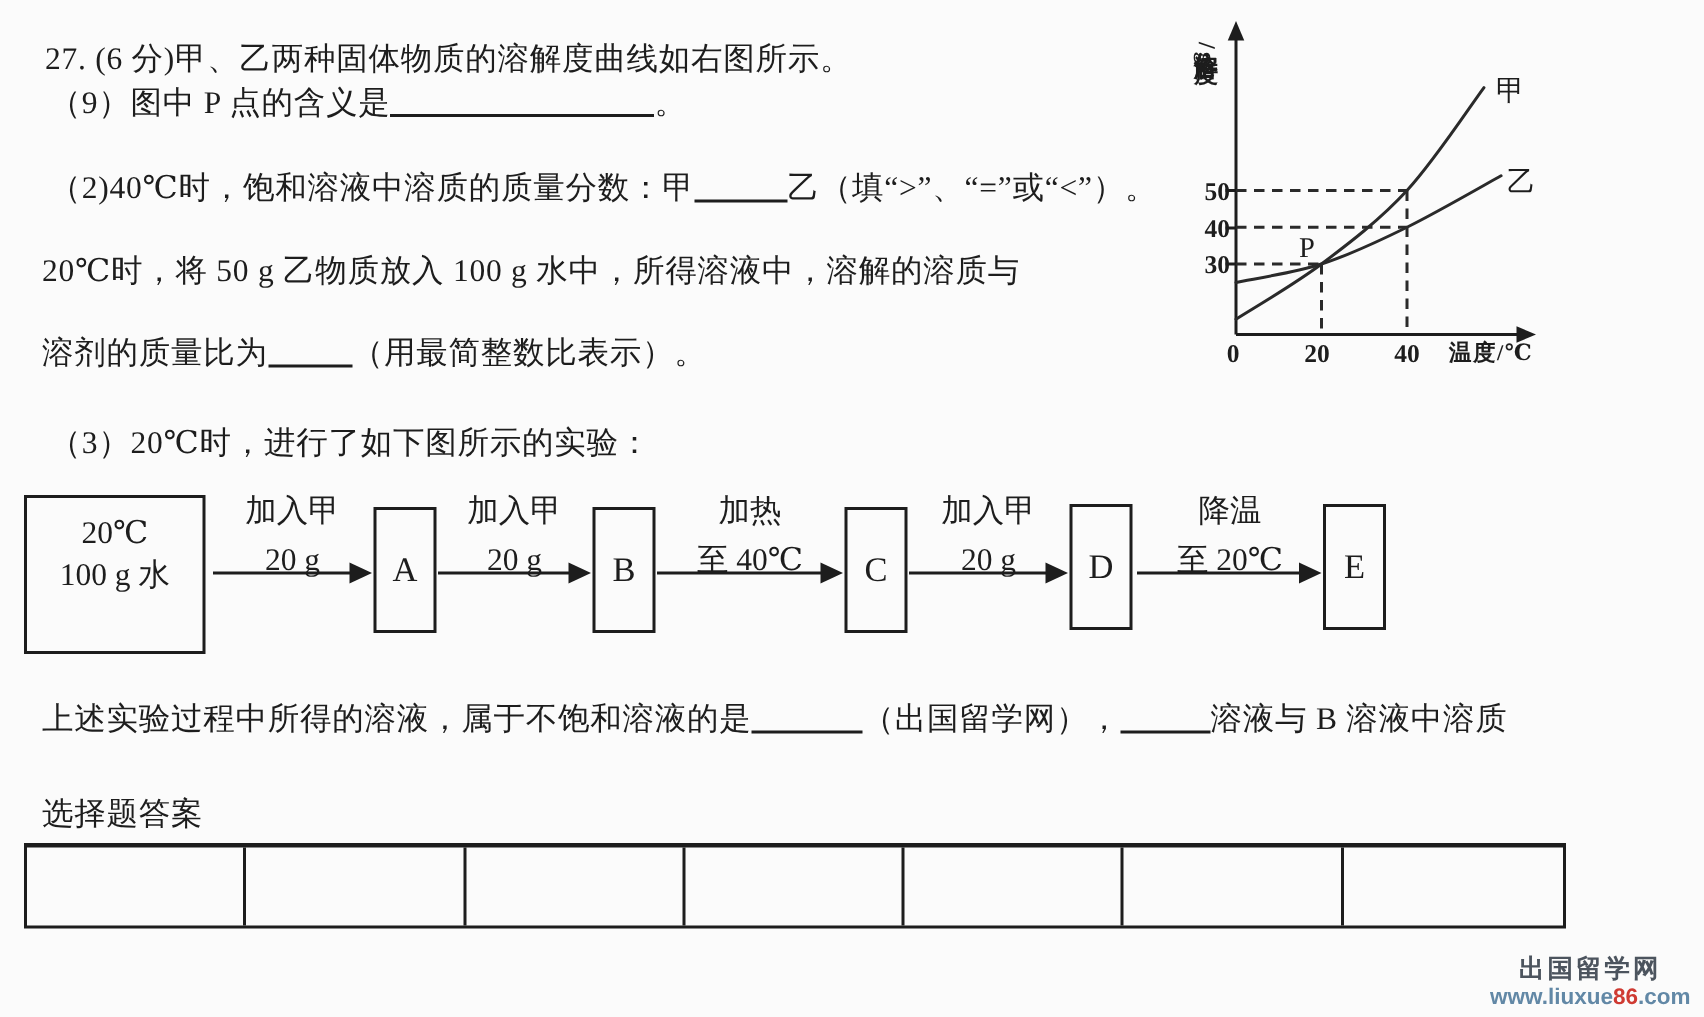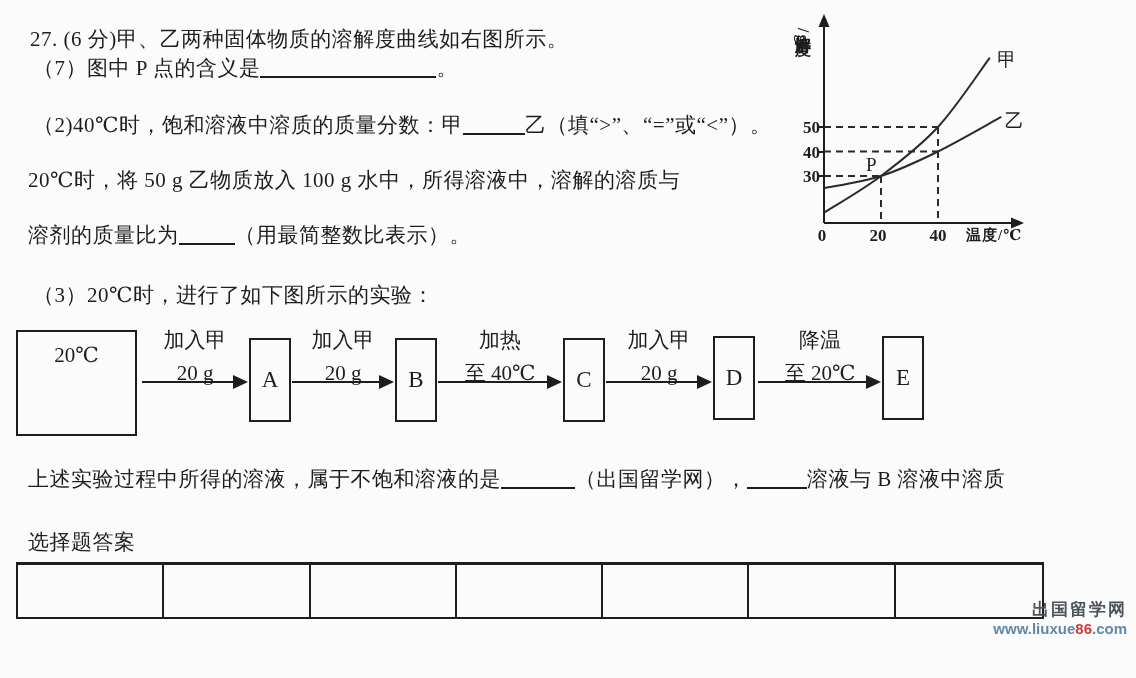--- a/index.html
+++ b/index.html
@@ -33,33 +33,33 @@
   .steplabel{position:absolute;top:2px;width:130px;text-align:center;font-size:21px;line-height:26px;white-space:nowrap;}
   .steplabel .l2{margin-top:7px;}
 
   
   .anstable{position:absolute;left:16px;top:562px;width:1028px;height:57px;box-sizing:border-box;
             border:2px solid #1d1d1d;border-top-width:3px;display:grid;grid-template-columns:repeat(7,1fr);}
   .anstable .cell{border-right:2px solid #1d1d1d;}
   .anstable .cell:last-child{border-right:none;}
 
   
-  .wm{position:absolute;right:9px;top:600px;text-align:right;line-height:1.15;
+  .wm{position:absolute;right:9px;top:636px;text-align:center;line-height:1.15;
       font-family:"Liberation Sans","DejaVu Sans",sans-serif;}
   .wm .t{font-size:17px;font-weight:bold;color:#4c545e;letter-spacing:2px;}
   .wm .u2{font-size:15px;font-weight:bold;color:#6288a6;}
   .wm .red{color:#cf3a32;}
 </style>
 </head>
 <body>
 
 <div class="tline" style="left:30px;top:26px">27. (6 分)甲、乙两种固体物质的溶解度曲线如右图所示。</div>
 
 <div class="tline" style="left:33px;top:55px">
-  <span>（7）图中 P 点的含义是</span><span class="u b1"></span><span>。</span>
+  <span>（9）图中 P 点的含义是</span><span class="u b1"></span><span>。</span>
 </div>
 
 <div class="tline" style="left:33px;top:112px">
   <span>（2)40℃时，饱和溶液中溶质的质量分数：甲</span><span class="u b2"></span><span>乙（填“&gt;”、“=”或“&lt;”）。</span>
 </div>
 
 <div class="tline" style="left:28px;top:167px">20℃时，将 50 g 乙物质放入 100 g 水中，所得溶液中，溶解的溶质与</div>
 
 <div class="tline" style="left:28px;top:222px">
   <span>溶剂的质量比为</span><span class="u b3"></span><span>（用最简整数比表示）。</span>
@@ -98,20 +98,21 @@
         <path d="M 34.0 178.3 C 43.5 176.2, 72.0 172.1, 91.0 166.0 C 110.0 159.9, 128.1 151.3, 148.0 141.5 C 167.9 131.7, 200.3 112.9, 210.7 107.2" fill="none" stroke="#2a2a2a" stroke-width="2" stroke-linecap="round"></path>
         <text x="214.7" y="117.2" class="cl">乙</text>
         <text x="76.0" y="161.0" class="cl">P</text>
       </g>
   </svg>
 </div>
 
 <div class="flow">
   <div class="startbox">
     <div>20℃</div>
+    <div>100 g 水</div>
   </div>
 
   <div class="arrow" style="left:142px;width:92px"></div>
   <div class="arrow" style="left:292px;width:88px"></div>
   <div class="arrow" style="left:438px;width:110px"></div>
   <div class="arrow" style="left:606px;width:92px"></div>
   <div class="arrow" style="left:758px;width:109px"></div>
 
   <div class="steplabel" style="left:130px">
     <div>加入甲</div>

